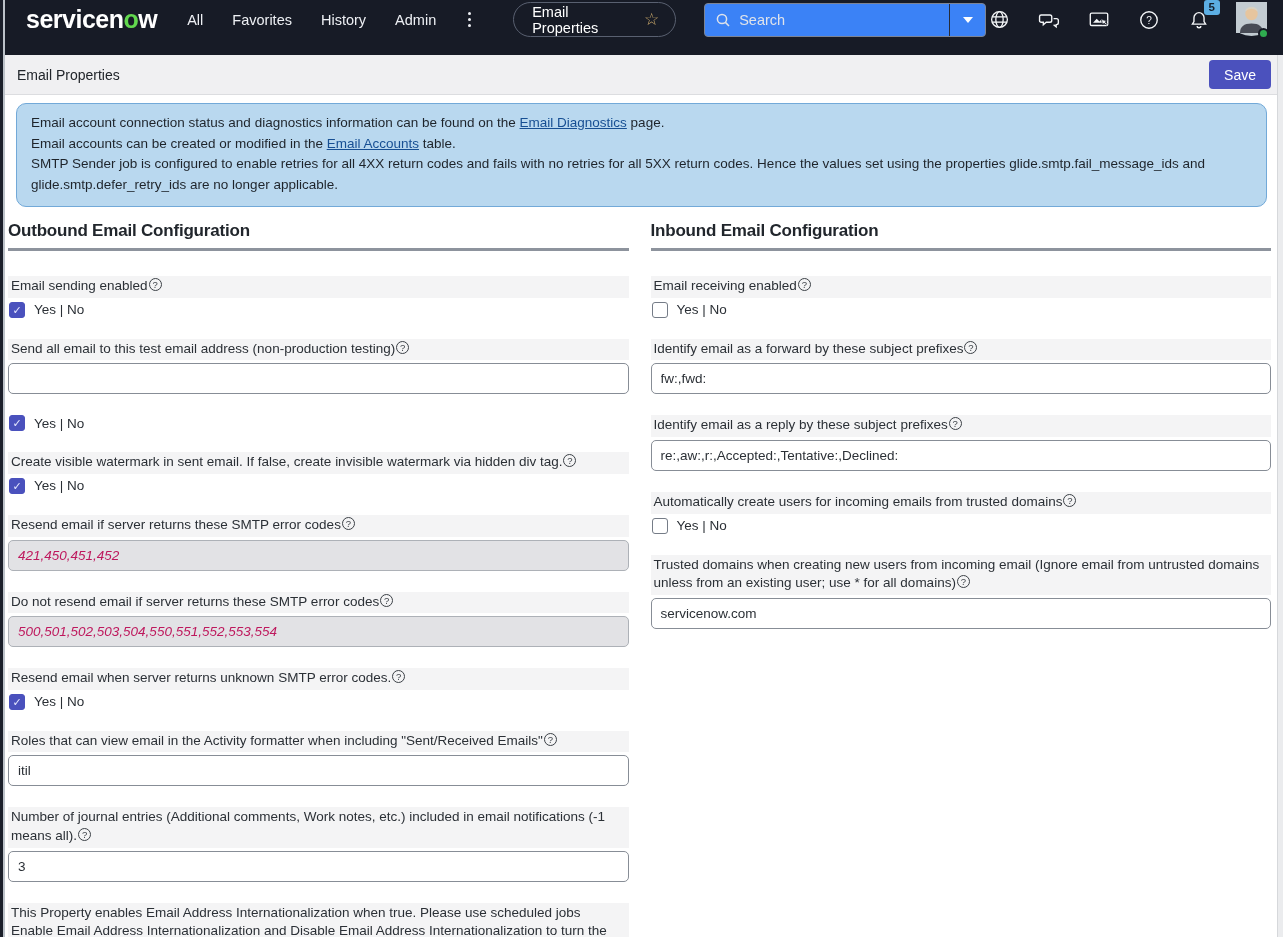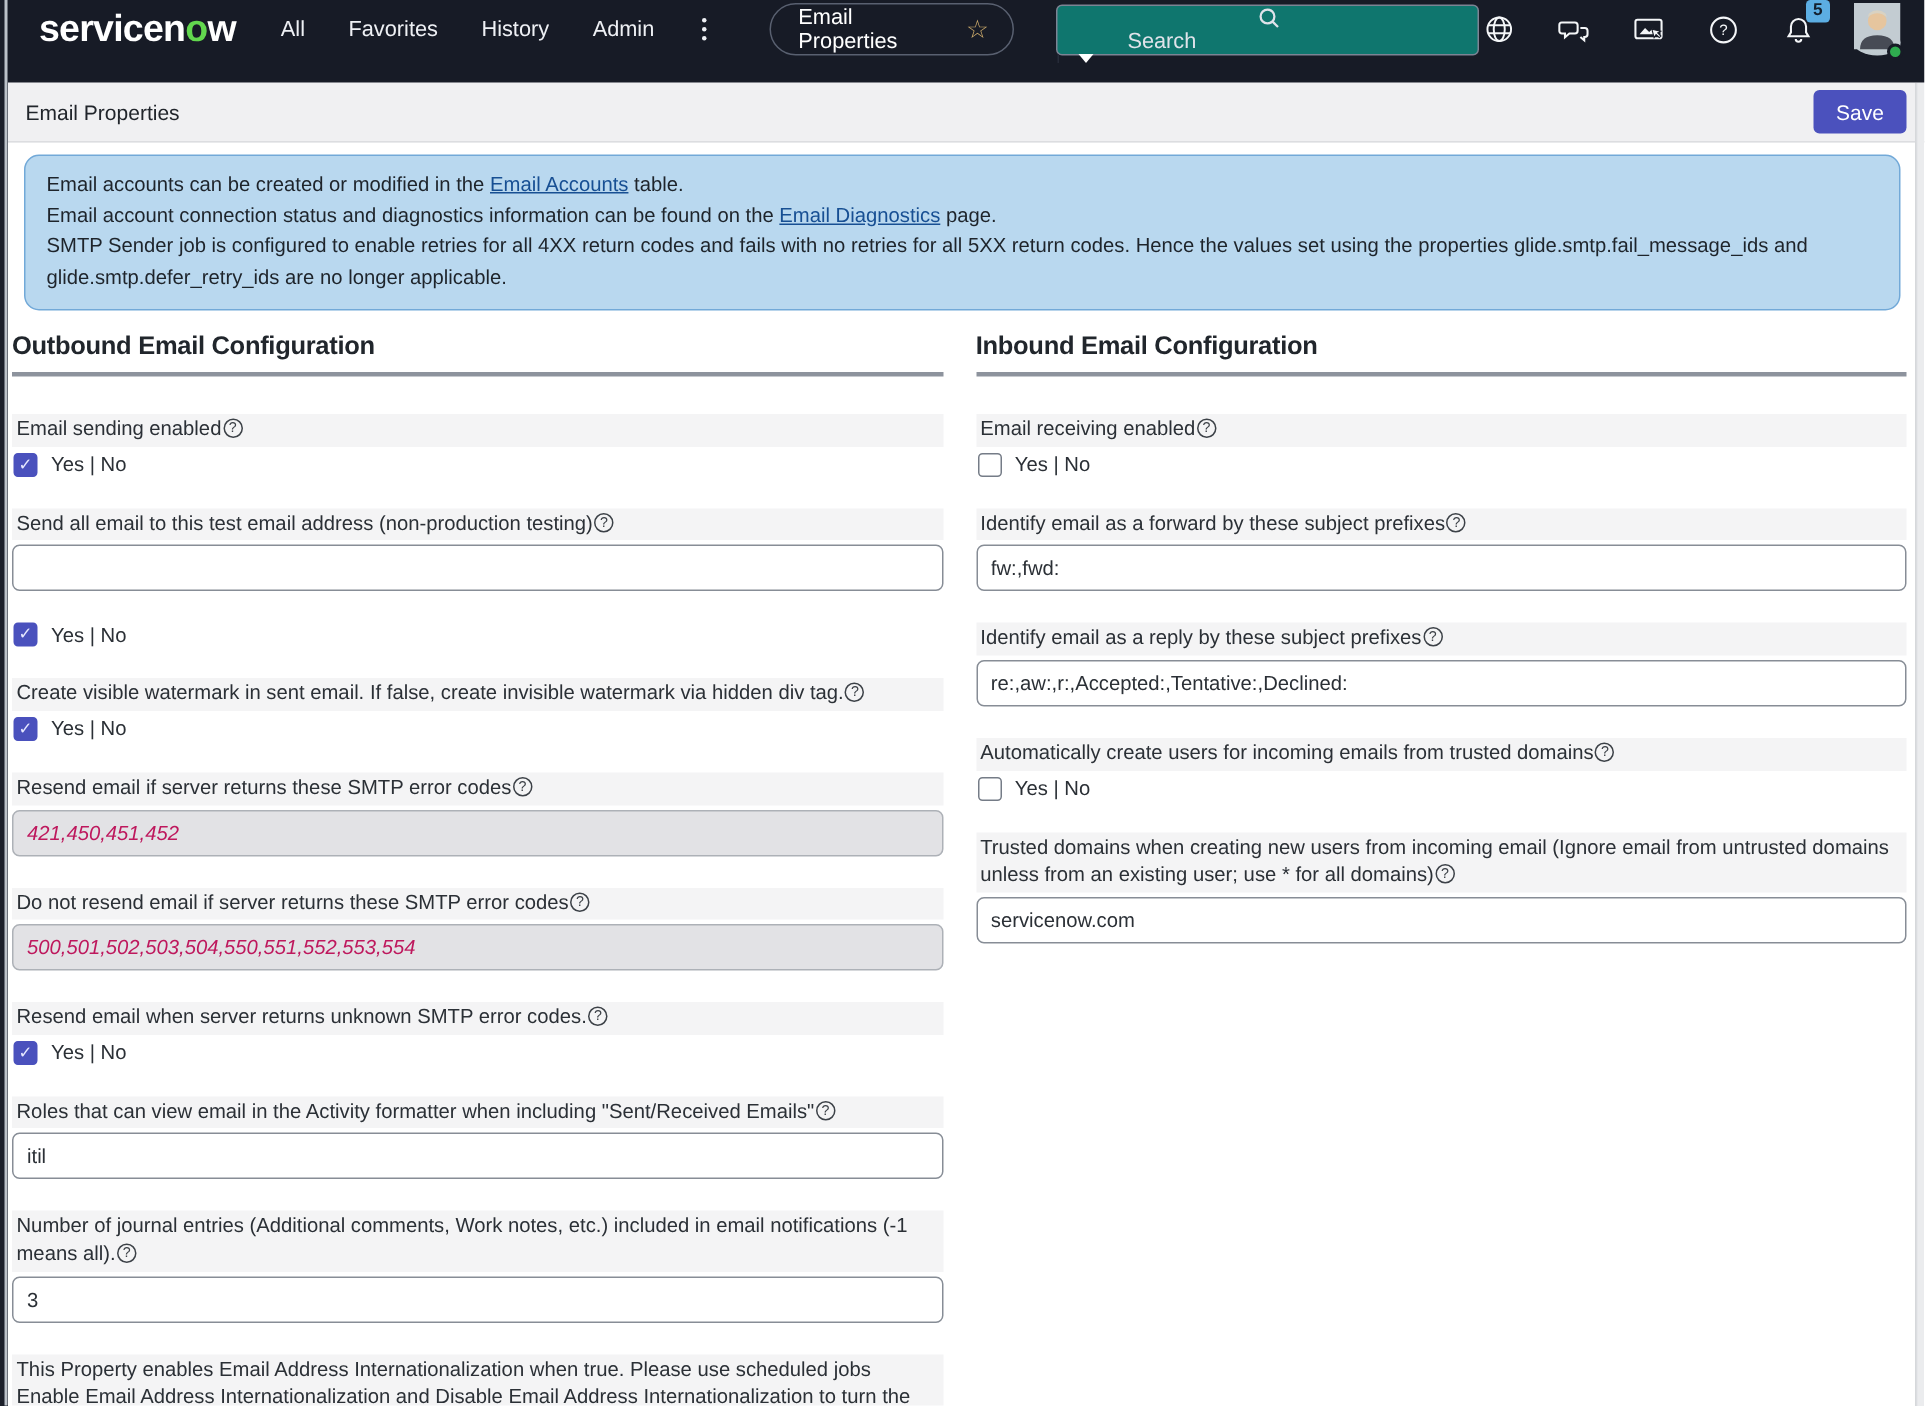--- a/index.html
+++ b/index.html
@@ -13,22 +13,22 @@
     margin-right:30px; cursor:pointer; }
   .logo .accent { color:#62d84e; }
   .nav-items { display:flex; gap:29px; align-items:center; }
   .nav-item { color:#eef0f4; font-size:14.5px; cursor:pointer; }
   .more-dots { display:flex; flex-direction:column; gap:3px; margin-left:28px; cursor:pointer; padding:4px;}
   .more-dots i { width:3px; height:3px; border-radius:50%; background:#eef0f4; }
   .crumb-pill { margin-left:38px; display:flex; align-items:center; gap:10px;
     border:1px solid #596070; border-radius:18px; height:35px; padding:0 16px 0 18px;
     color:#ffffff; font-size:14.5px; cursor:pointer; }
   .crumb-pill .star { color:#c9a86a; font-size:17px; line-height:1; cursor:pointer; }
-  .searchbox { margin-left:28px; width:292px; height:34px; background:#0f766e;
-    border:1px solid #7c8494; border-radius:4px; display:flex; align-items:center;flex-direction:column; }
+  .searchbox { margin-left:28px; width:292px; height:34px; background:#3b82f6;
+    border:1px solid #7c8494; border-radius:4px; display:flex; align-items:center; }
   .searchbox .mag { margin:0 8px 0 10px; display:flex; }
   .searchbox input { flex:1; background:transparent; border:none; outline:none;
     color:#eef0f4; font-size:14.5px; font-family:inherit; min-width:0; }
   .searchbox input::placeholder { color:#dfe3ea; opacity:1; }
   .search-caret { width:36px; align-self:stretch; border-left:1px solid #262b38;
     display:flex; align-items:center; justify-content:center; cursor:pointer; }
   .search-caret b { width:0; height:0; border-left:5px solid transparent;
     border-right:5px solid transparent; border-top:6px solid #ffffff; }
   .nav-icons { margin-left:auto; display:flex; align-items:center; gap:24px; }
   .icon-btn { position:relative; display:flex; align-items:center; justify-content:center;
@@ -169,22 +169,22 @@
 </div>
 
 <div class="subheader">
   <span class="page-title">Email Properties</span>
   <button class="save-btn">Save</button>
 </div>
 
 <div class="page">
 
   <div class="infobox">
+    <div><span>Email account connection status and diagnostics information can be found on the </span><a>Email Diagnostics</a><span> page.</span></div>
     <div><span>Email accounts can be created or modified in the </span><a>Email Accounts</a><span> table.</span></div>
-    <div><span>Email account connection status and diagnostics information can be found on the </span><a>Email Diagnostics</a><span> page.</span></div>
     <div>SMTP Sender job is configured to enable retries for all 4XX return codes and fails with no retries for all 5XX return codes. Hence the values set using the properties glide.smtp.fail_message_ids and glide.smtp.defer_retry_ids are no longer applicable.</div>
   </div>
 
   <div class="columns">
     <div class="col">
       <div class="section-title">Outbound Email Configuration</div>
       <div class="rule"></div>
       <div class="fields">
           <div class="field">
             <div class="field-label"><span>Email sending enabled</span><span class="help-icon">?</span></div>

